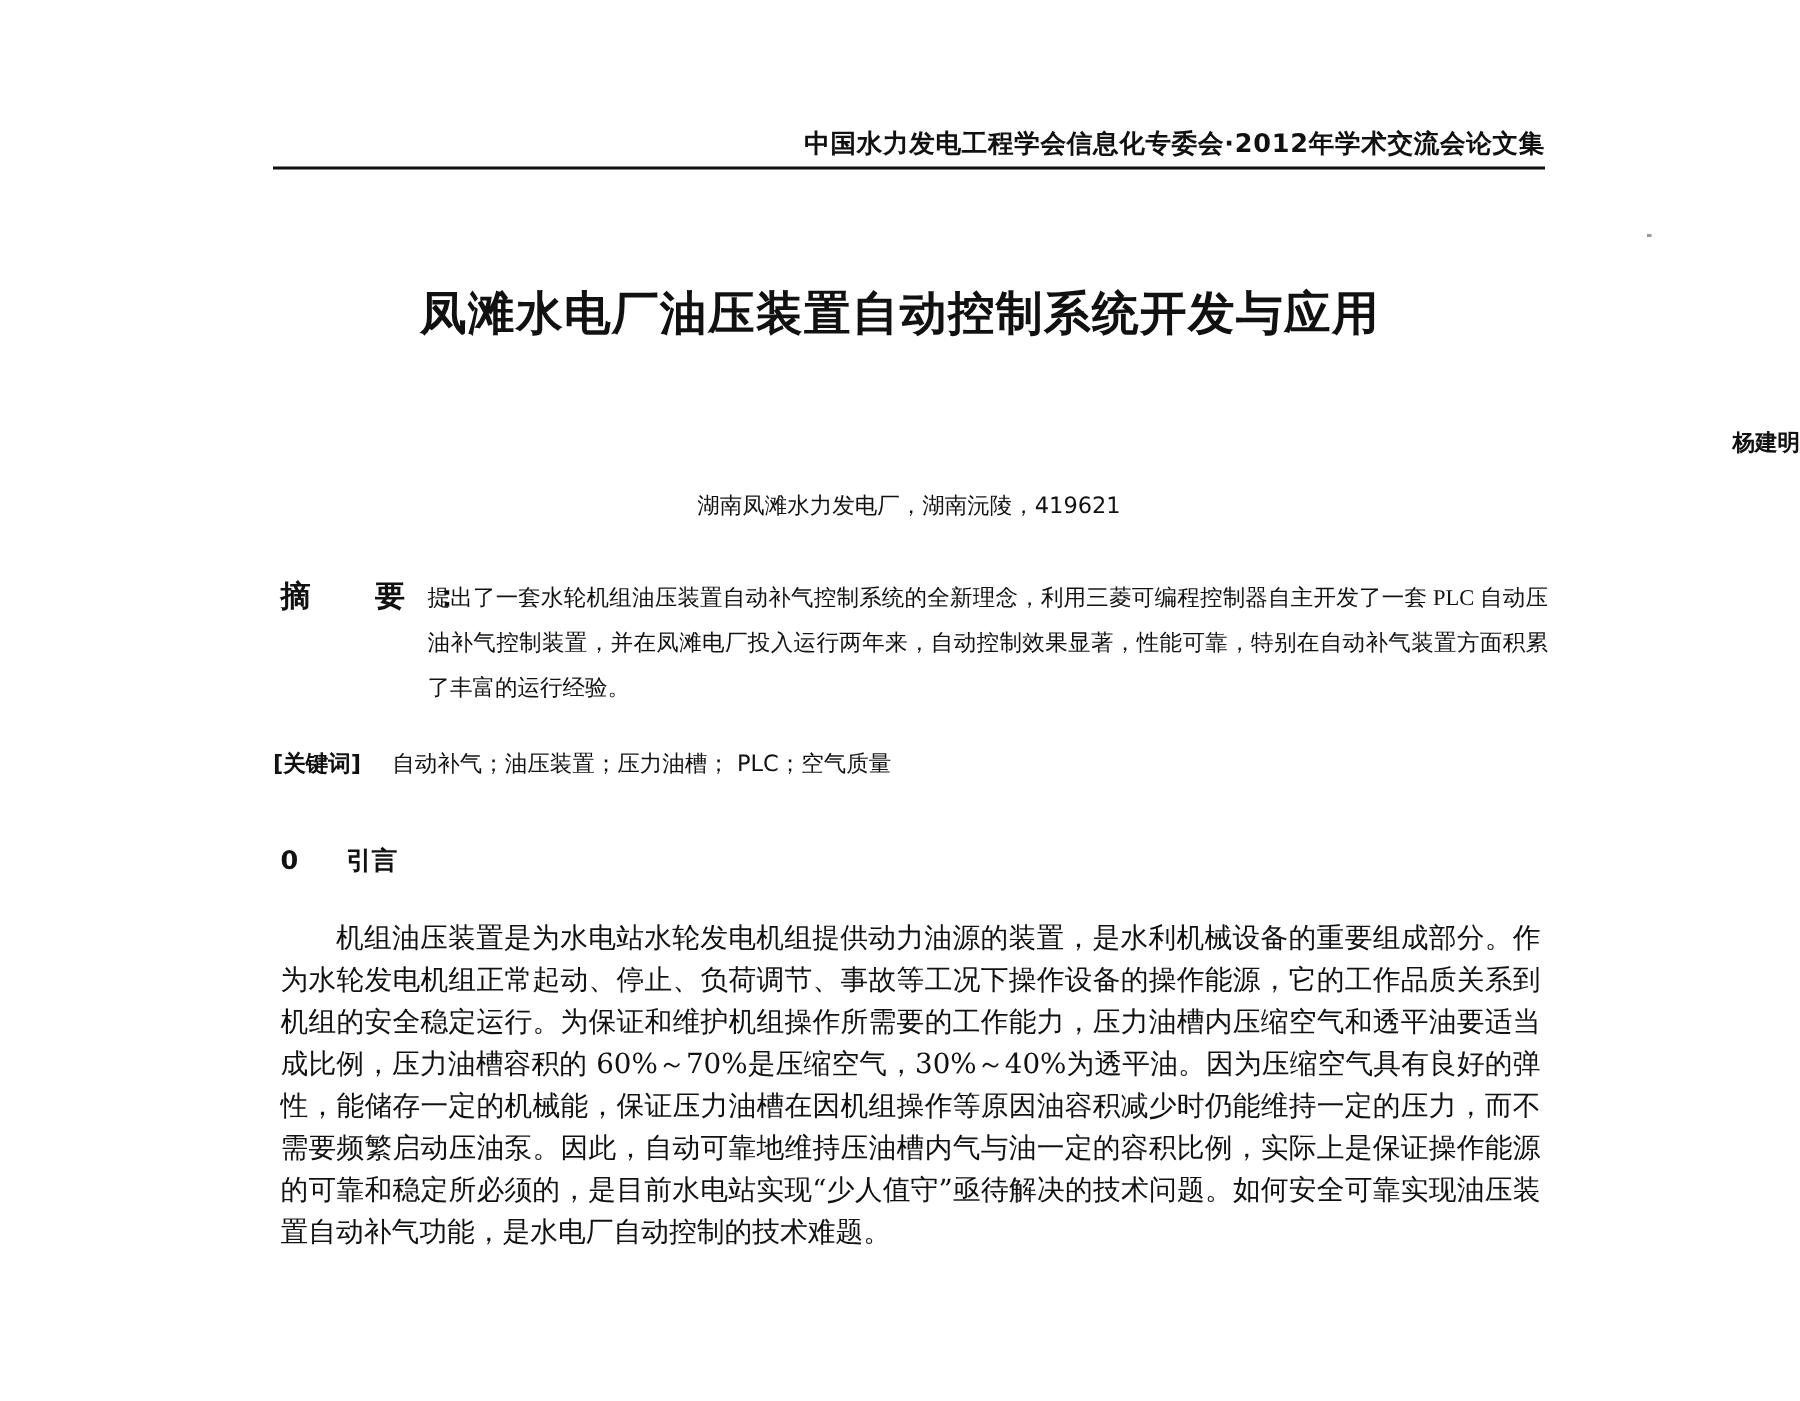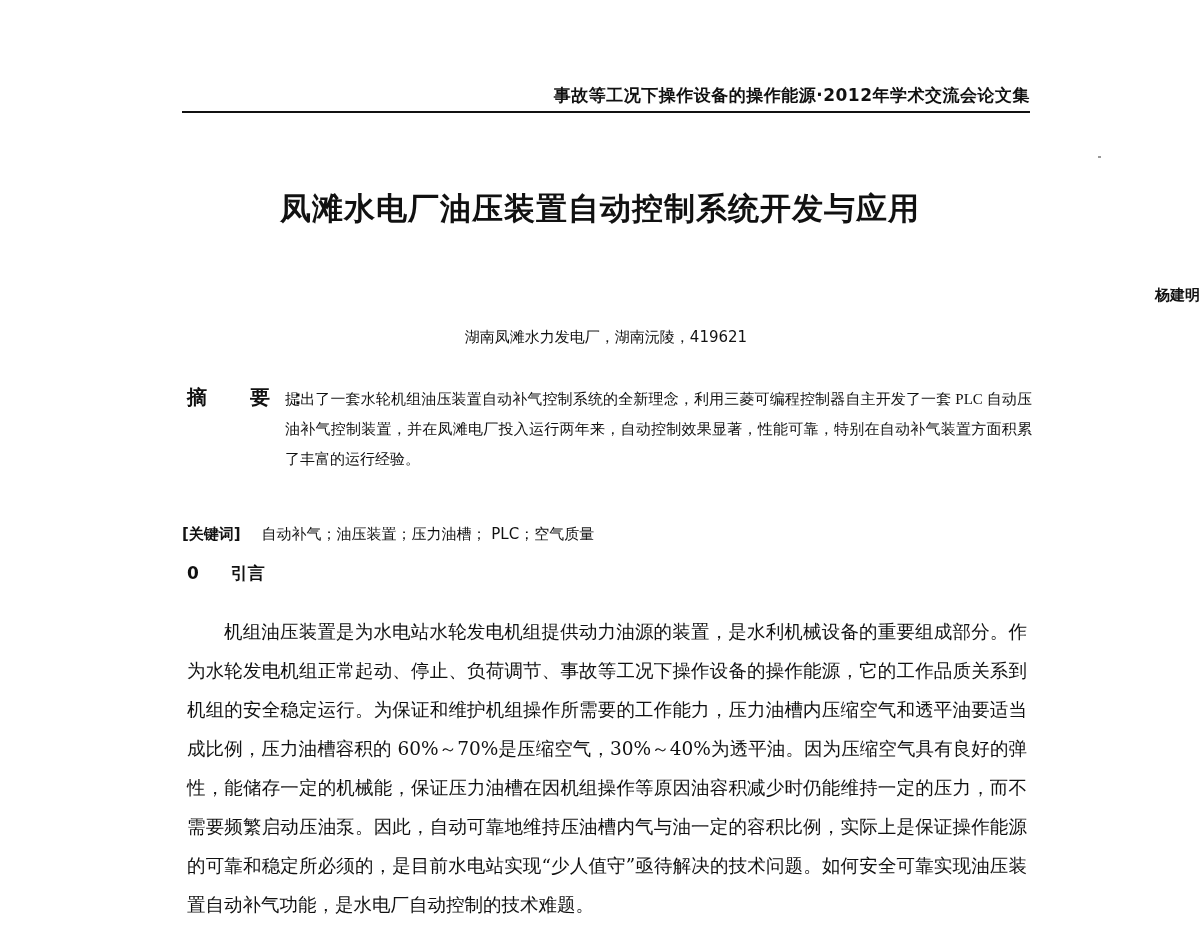--- a/index.html
+++ b/index.html
@@ -32,41 +32,41 @@
     position: absolute; left: 187px; top: 384px; width: 845px;
   }
   .abstract-label {
     position: absolute; left: 0; top: 0; font-size: 20px; font-weight: bold;
     letter-spacing: 18px; white-space: nowrap;
   }
   .abstract-body {
     margin-left: 98px; font-size: 15px; line-height: 30px; text-align: justify; font-family: Liberation Serif, serif;
   }
   .keywords {
-    position: absolute; left: 182px; top: 500px; font-size: 15px; white-space: nowrap; margin-top: 25px;
+    position: absolute; left: 182px; top: 500px; font-size: 15px; white-space: nowrap;
   }
   .keywords-label { font-weight: bold; margin-right: 16px; }
   .section-heading {
     position: absolute; left: 187px; top: 562px; font-size: 17px; font-weight: bold;
   }
   .section-heading .num { margin-right: 26px; }
   .body-text {
     position: absolute; left: 187px; top: 612px; width: 840px;
-    font-size: 18.5px; line-height: 39px; text-align: justify;
+    font-size: 18.5px; line-height: 28px; text-align: justify;
     font-family: "DejaVu Serif", "Liberation Serif", serif;
     text-indent: 2em;
   }
   .speck {
     position: absolute; left: 1098px; top: 156px; width: 3px; height: 2px; background: #999;
   }
 </style>
 </head>
 <body>
 
-<div class="running-header">事故等工况下操作设备的操作能源·2012年学术交流会论文集</div>
+<div class="running-header">中国水力发电工程学会信息化专委会·2012年学术交流会论文集</div>
 <div class="header-rule"></div>
 
 <div class="title">凤滩水电厂油压装置自动控制系统开发与应用</div>
 <div class="author">杨建明</div>
 <div class="affiliation">湖南凤滩水力发电厂，湖南沅陵，419621</div>
 
 <div class="abstract">
   <span class="abstract-label">摘 要：</span>
   <div class="abstract-body">提出了一套水轮机组油压装置自动补气控制系统的全新理念，利用三菱可编程控制器自主开发了一套 PLC 自动压油补气控制装置，并在凤滩电厂投入运行两年来，自动控制效果显著，性能可靠，特别在自动补气装置方面积累了丰富的运行经验。</div>
 </div>

